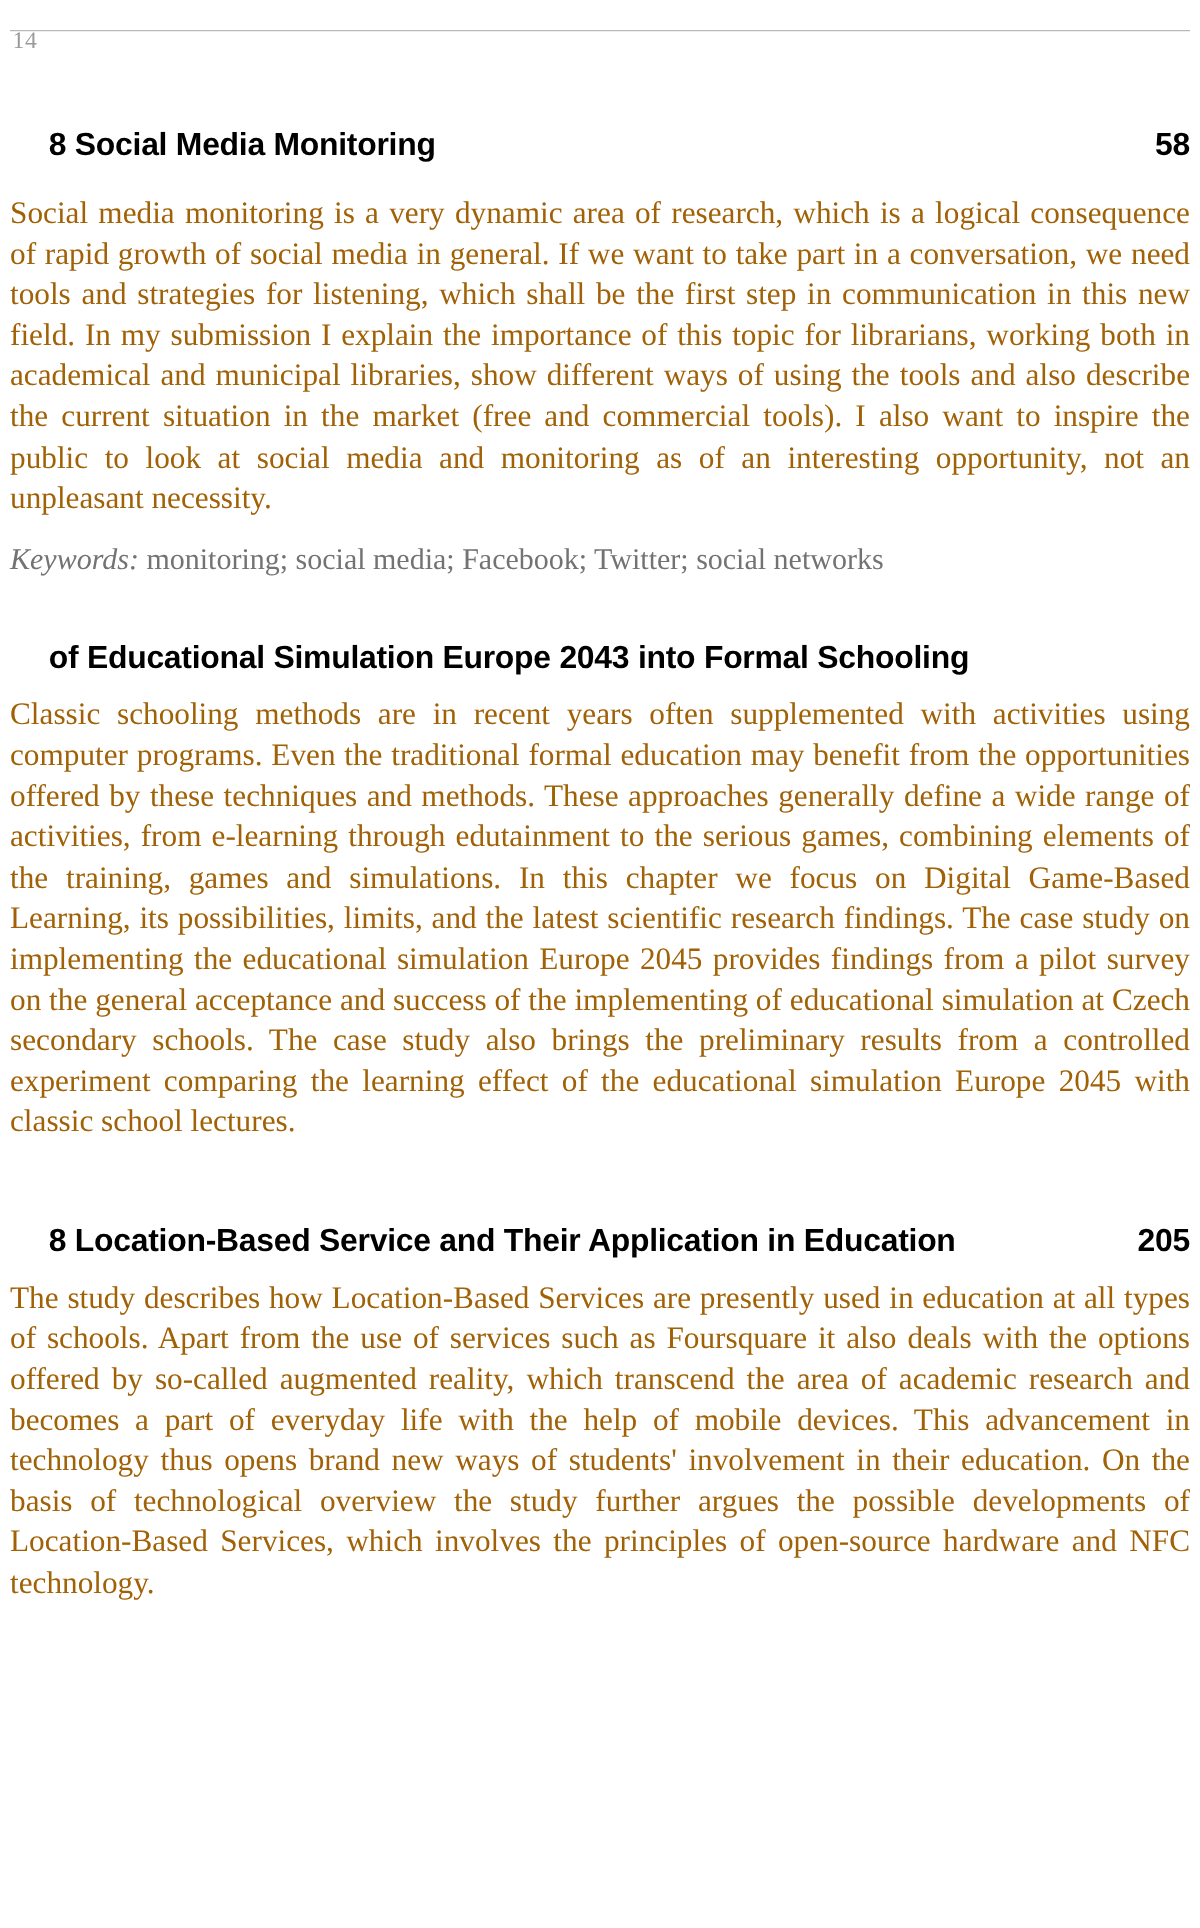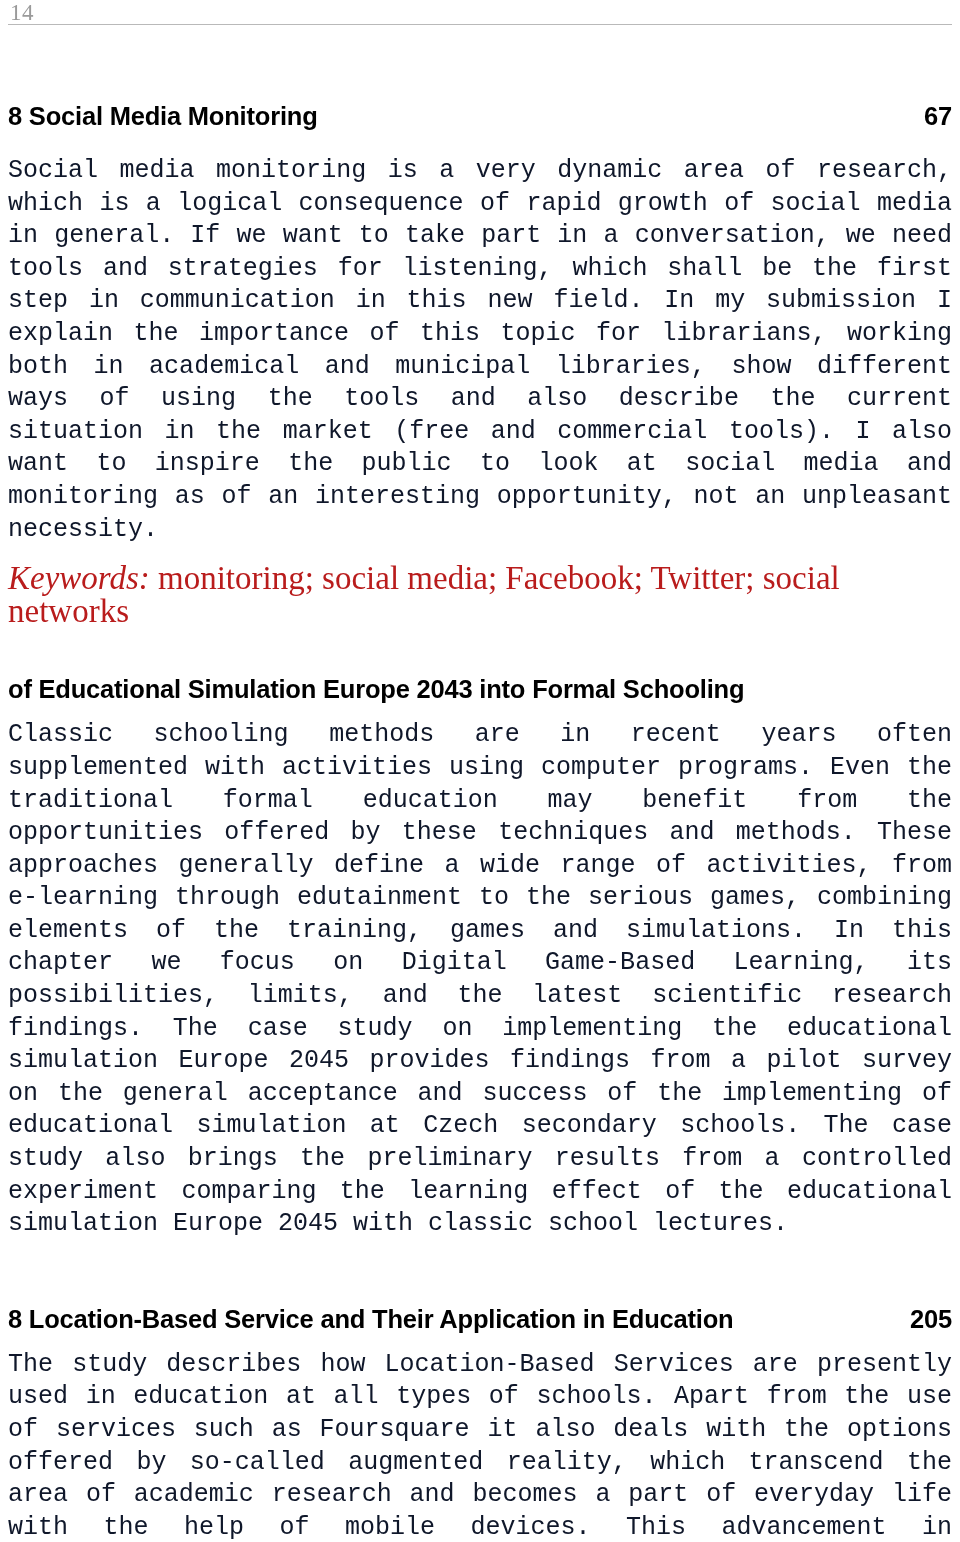--- a/index.html
+++ b/index.html
@@ -27,25 +27,26 @@
   
   .header {
     position: absolute;
     top: 0;
     left: 8px;
     right: 8px;
     height: 34px;
   }
   .folio {
     font-family: "Liberation Serif", "DejaVu Serif", serif;
-    font-size: 23px;
+    font-size: 19px;
     line-height: 26px;
     color: #9a9a9a;
     letter-spacing: 0.5px;
     padding-left: 2px;
+    margin-top: 20px;
   }
   .header-rule {
     position: absolute;
     left: 0;
     right: 0;
     top: 24px;
     height: 1px;
     background: #b9b9b9;
   }
 
@@ -69,20 +70,21 @@
     width: 100%;
   }
   .toc-line {
     display: flex;
     align-items: baseline;
     width: 100%;
   }
   .toc-title {
     white-space: pre;
     flex: 0 0 auto;
+    margin-left: 31px;
   }
   .leader {
     flex: 1 1 auto;
     min-width: 6px;
     margin: 0 5px 0 7px;
     position: relative;
     height: 1px;
     align-self: flex-end;
     margin-bottom: 5px;
     overflow: hidden;
@@ -107,37 +109,37 @@
     text-align: right;
   }
   
   .toc-heading.two-line .toc-line:first-child .leader,
   .toc-heading.two-line .toc-line:first-child .toc-page {
     display: none;
   }
 
   
   .abstract {
-    font-family: Liberation Mono, monospace;
+    font-family: Liberation Serif, serif;
     font-size: 25px;
     line-height: 32.6px;
     text-align: justify;
     text-justify: inter-word;
     margin: 0;
-    color: #0f172a;
+    color: #a16207;
     hyphens: none;
   }
 
   .keywords {
     font-family: "Liberation Serif", "DejaVu Serif", serif;
-    font-size: 33px;
+    font-size: 24px;
     line-height: 32.6px;
     text-align: left;
     margin: 0;
-    color: #b91c1c;
+    color: #737373;
   }
   .keywords .kw-label {
     font-style: italic;
   }
 
   
   .gap-h1   { height: 66px; }   
   .gap-h    { height: 46px; }   
   .gap-ab   { height: 22px; }   
   .gap-kw   { height: 16px; }   
@@ -154,21 +156,21 @@
   </div>
 
   <div class="content">
 
     <div class="gap-h1"></div>
 
     <div class="toc-heading">
       <div class="toc-line">
         <span class="toc-title">8 Social Media Monitoring</span>
         <span class="leader"></span>
-        <span class="toc-page">67</span>
+        <span class="toc-page">58</span>
       </div>
     </div>
 
     <div class="gap-ab"></div>
 
     <p class="abstract">Social media monitoring is a very dynamic area of research, which is a logical consequence of rapid growth of social media in general. If we want to take part in a conversation, we need tools and strategies for listening, which shall be the first step in communication in this new field. In my submission I explain the importance of this topic for librarians, working both in academical and municipal libraries, show different ways of using the tools and also describe the current situation in the market (free and commercial tools). I also want to inspire the public to look at social media and monitoring as of an interesting opportunity, not an unpleasant necessity.</p>
 
     <div class="gap-kw"></div>
 
     <p class="keywords"><span class="kw-label">Keywords:</span><span> monitoring; social media; Facebook; Twitter; social networks</span></p>

